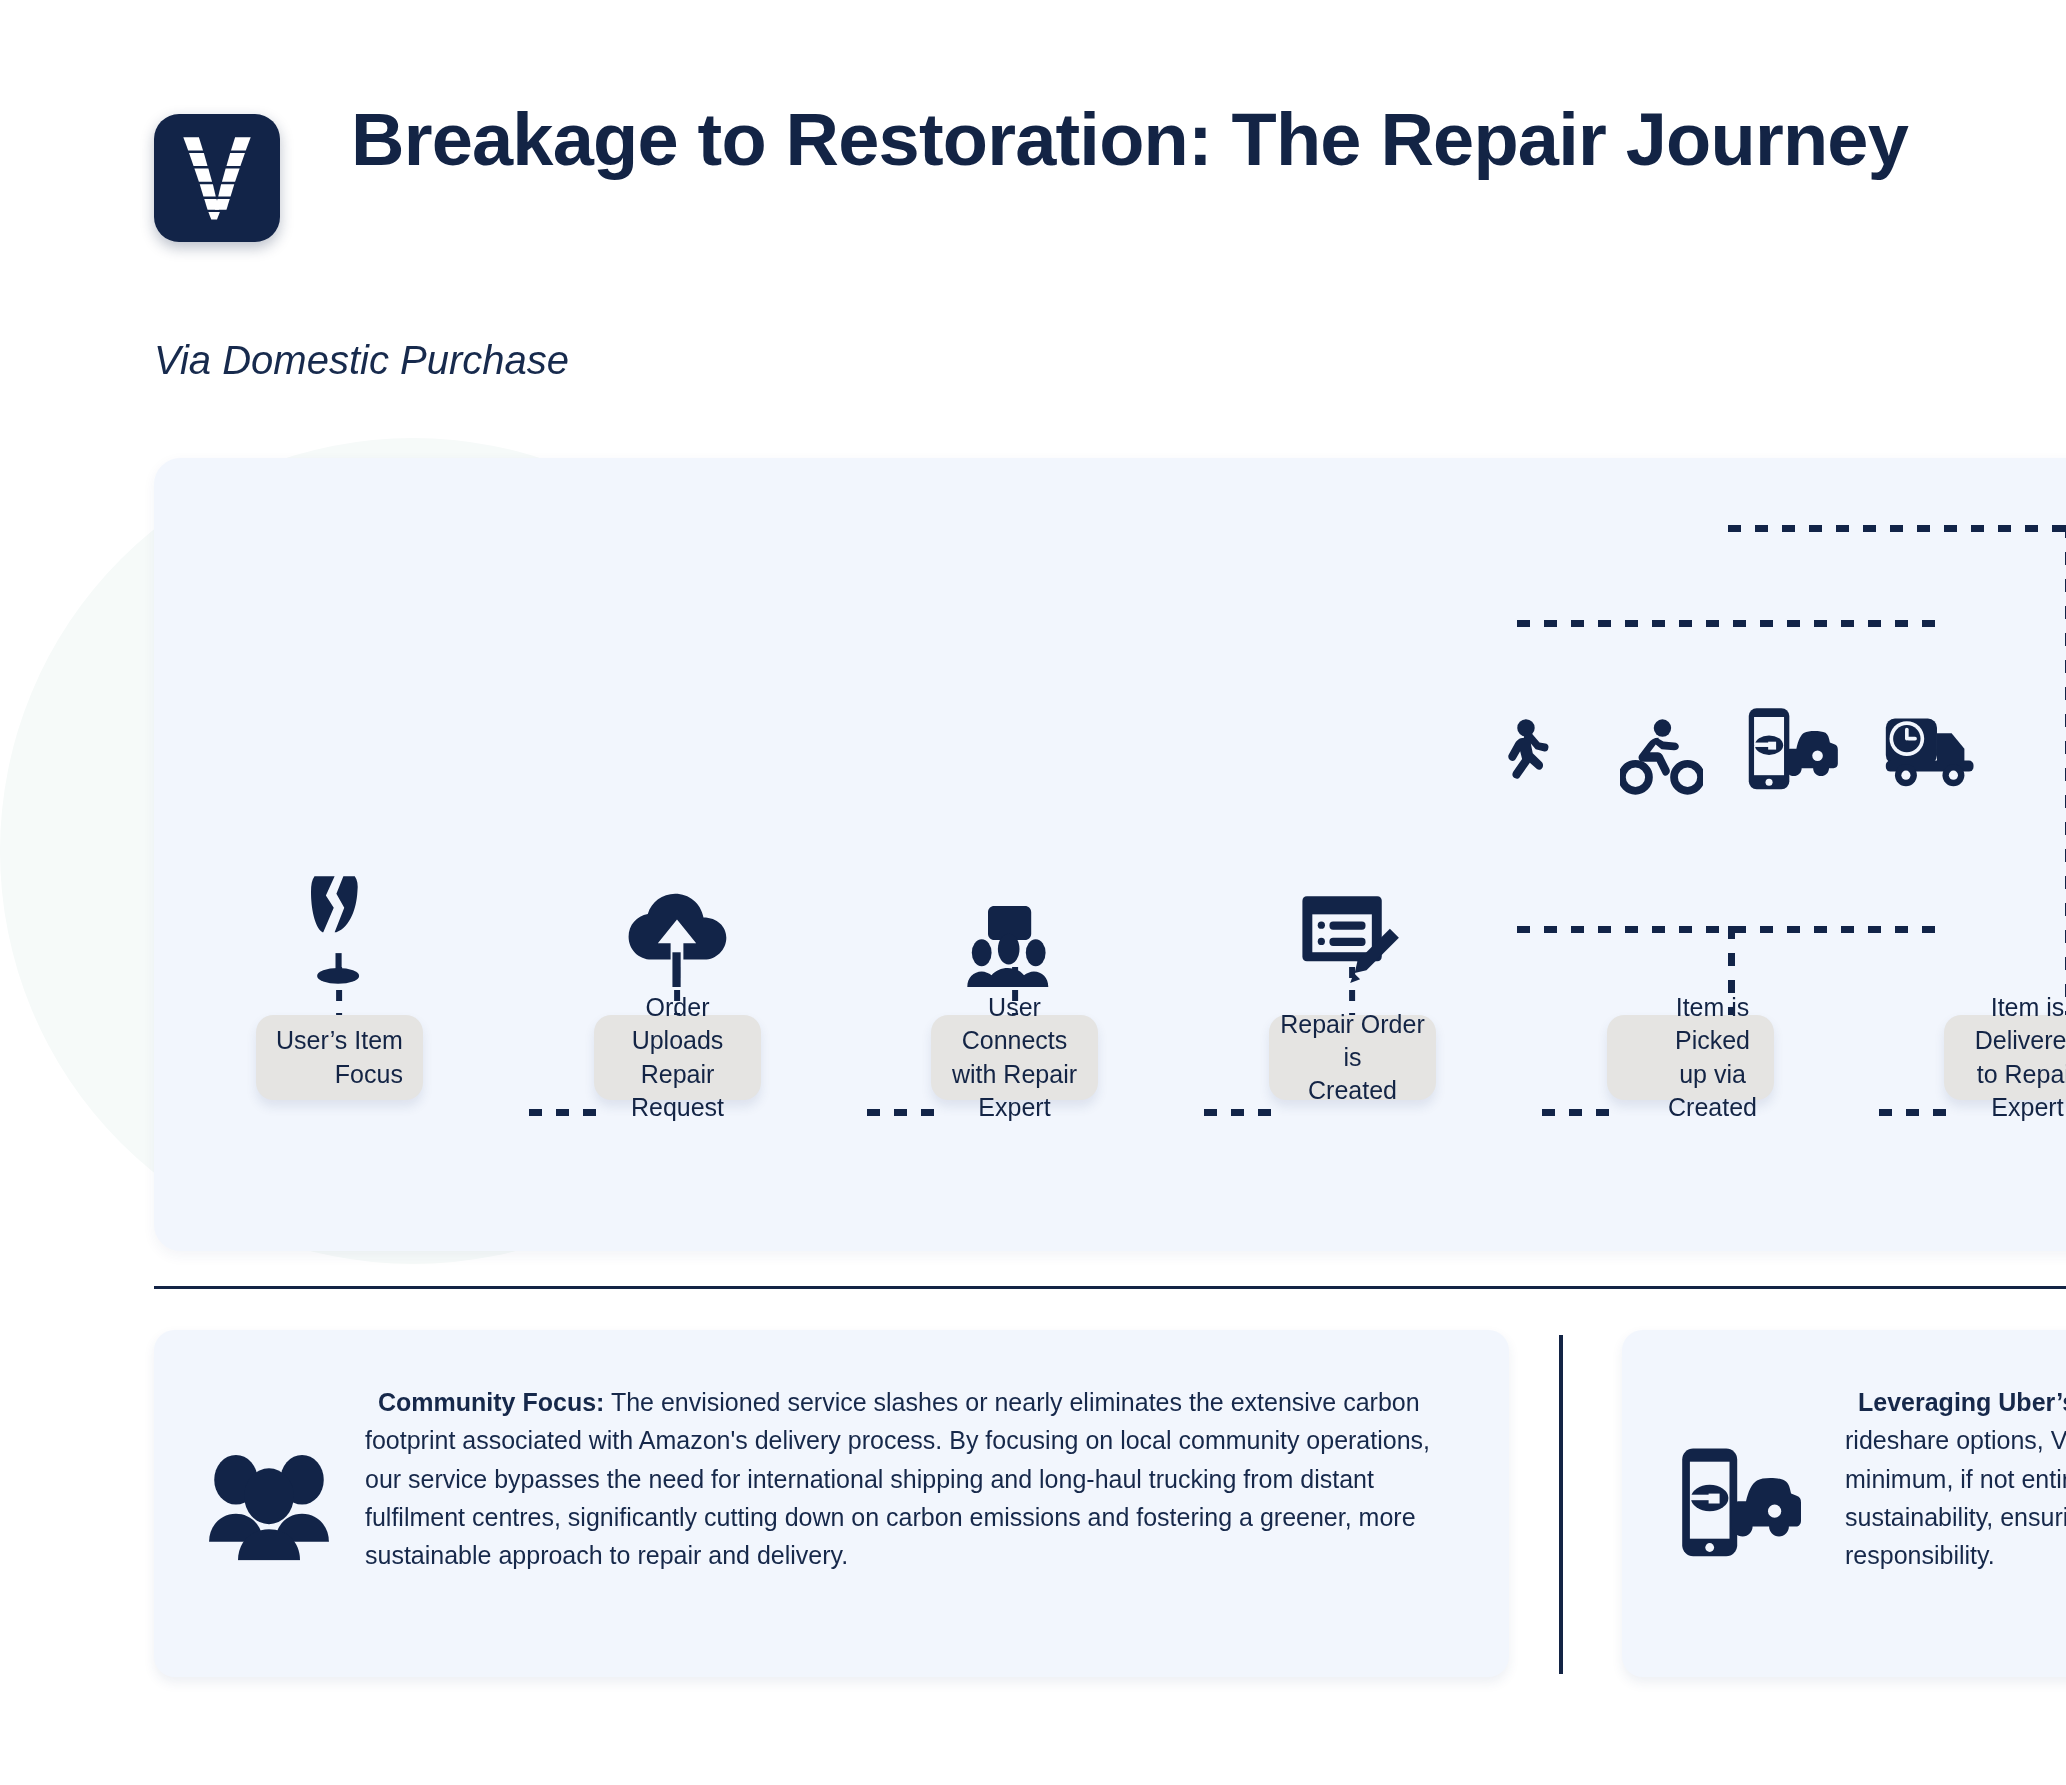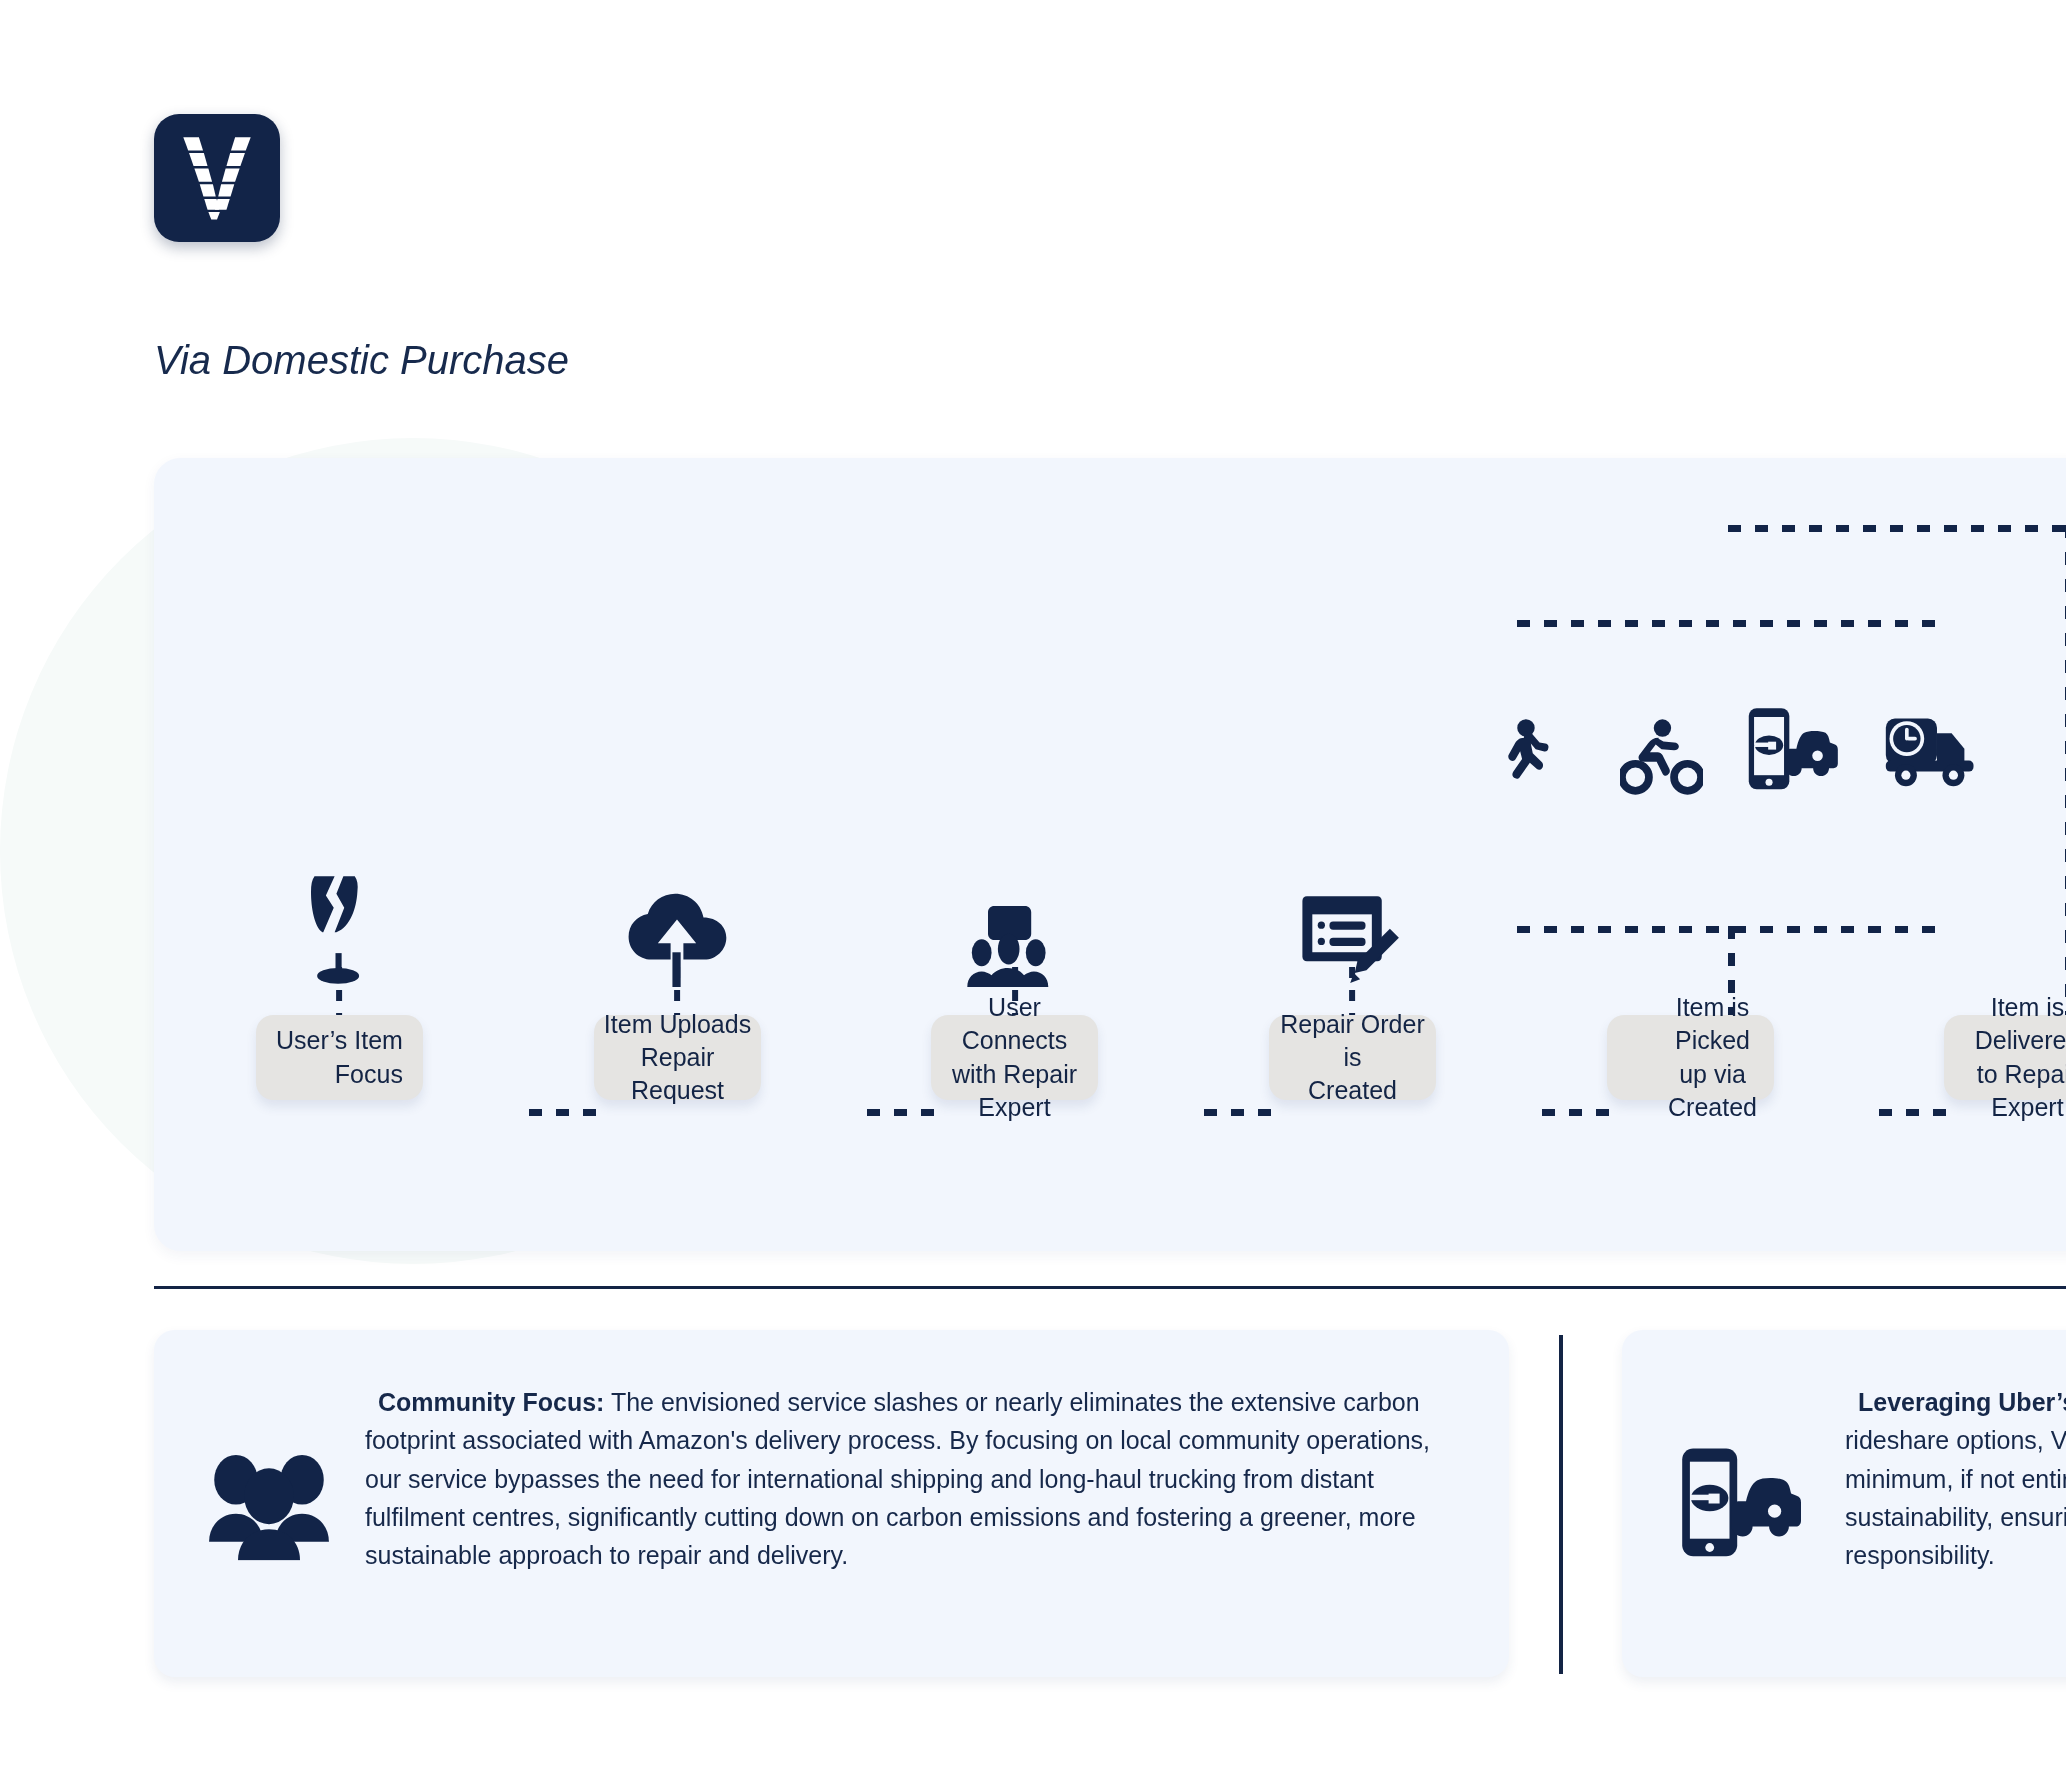--- a/index.html
+++ b/index.html
@@ -139,20 +139,21 @@
           <polygon points="59,156 89,156 95,182 67,182"></polygon>
           <polygon points="69,188 97,188 90,206 76,206"></polygon>
           <polygon points="172,6 134,6 124,38 160,38"></polygon>
           <polygon points="158,44 122,44 113,76 147,76"></polygon>
           <polygon points="145,82 111,82 102,114 134,114"></polygon>
           <polygon points="132,120 100,120 93,150 123,150"></polygon>
           <polygon points="121,156 91,156 85,182 113,182"></polygon>
         </g>
       </svg>
     </div>
+    <div class="title">Breakage to Restoration: The Repair Journey</div>
     <div class="subtitle">Via Domestic Purchase</div>
   </div>
 
   <div class="panel"></div>
 
   <div class="connector" style="left:529px;  top:1109px; width:79px;"></div>
   <div class="connector" style="left:867px;  top:1109px; width:79px;"></div>
   <div class="connector" style="left:1204px;  top:1109px; width:79px;"></div>
   <div class="connector" style="left:1542px;  top:1109px; width:79px;"></div>
   <div class="connector" style="left:1879px;  top:1109px; width:79px;"></div>
@@ -234,21 +235,21 @@
       </div>
       <div class="step-icon" style="position: absolute; left: 677px; top: 847px; z-index: 5;">
         <svg width="101" height="95" viewBox="0 0 110 104" fill="#122448">
           <path d="M84 28C81 12 68 2 53 2 39 2 27 11 23 24 11 26 2 36 2 49c0 14 11 25 25 25h58c13 0 24-11 24-24 0-12-10-22-25-22z"></path>
           <polygon points="55,30 76,56 62,56 62,104 48,104 48,56 34,56" fill="#f2f6fd"></polygon>
           <rect x="50" y="66" width="9" height="38" fill="#122448"></rect>
         </svg>
       </div>
       <div class="step-stem" style="position: absolute; left: 677px; top: 967px; height: 48px; z-index: 5;"></div>
       <div class="step-box" style="position: absolute; left: 594px; top: 1015px; width: 167px; height: 85px; z-index: 5;">
-        <div class="step-label"><span>Item Uploads</span><br><span>Repair Request</span></div>
+        <div class="step-label"><span>Order Uploads</span><br><span>Repair Request</span></div>
       </div>
       <div class="step-icon" style="position: absolute; left: 1015px; top: 847px; z-index: 5;">
         <svg width="99" height="83" viewBox="0 0 110 92" fill="#122448">
           <path d="M32 2h34c4 0 7 3 7 7v24c0 4-3 7-7 7H54l-5 10-5-10H32c-4 0-7-3-7-7V9c0-4 3-7 7-7z"></path>
           <ellipse cx="18" cy="54" rx="11" ry="15"></ellipse>
           <ellipse cx="48" cy="50" rx="12" ry="17"></ellipse>
           <ellipse cx="78" cy="54" rx="11" ry="15"></ellipse>
           <path d="M2 92c0-10 7-17 16-17 4 0 8 2 11 4 4-5 11-8 18-8s14 3 18 8c3-2 7-4 11-4 9 0 16 7 16 17z"></path>
         </svg>
       </div>

